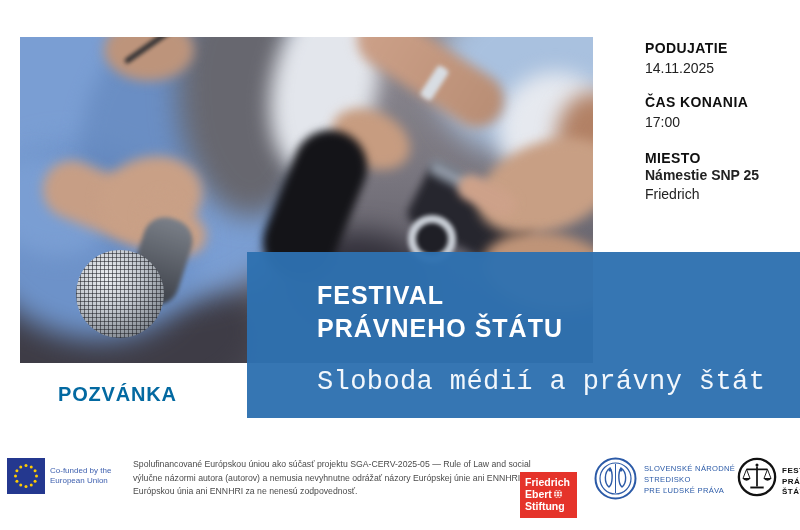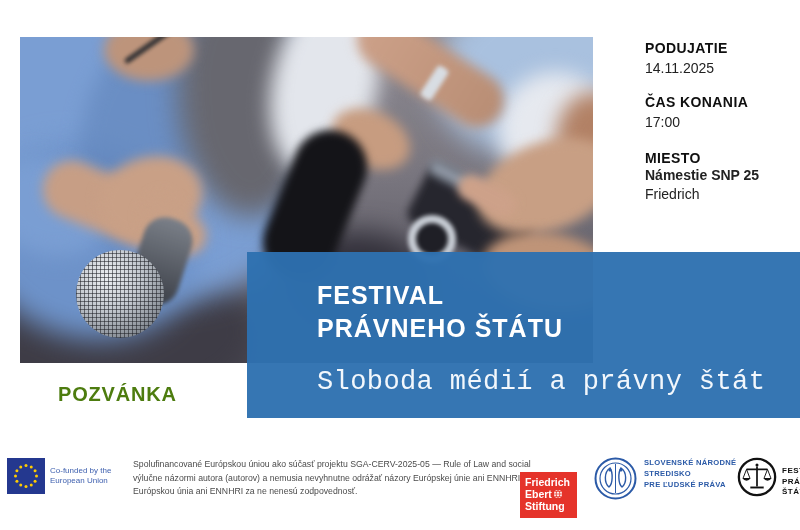--- a/index.html
+++ b/index.html
@@ -84,35 +84,35 @@
 
   
   .sidebar { position:absolute; left:645px; top:0; width:150px; z-index:2; color:#191919; }
   .info-block { position:absolute; left:0; }
   .info-label { font-weight:bold; font-size:14px; letter-spacing:.4px; color:#0f0f0f; }
   .info-value { font-size:14px; line-height:18.5px; color:#222; margin-top:3px; }
   .b1{ top:40px; } .b2{ top:94px; } .b3{ top:150px; }
 
   
   .pozvanka { position:absolute; left:58px; top:383px; font-size:20px; font-weight:bold;
-              letter-spacing:.8px; color:#4d7c0f; z-index:2; }
+              letter-spacing:.8px; color:#0369a1; z-index:2; }
 
   
   .footer { position:absolute; left:0; top:450px; width:774px; height:80px; z-index:2; }
   .eu-flag { position:absolute; left:7px; top:8px; }
   .eu-label { position:absolute; left:50px; top:16px; font-size:8px; line-height:10px;
               color:#3d5fae; }
   .disclaimer { position:absolute; left:133px; top:8px; width:384px; color:#4b4b4b;
                 font-size:8.7px; line-height:13.6px; }
   .disclaimer div { white-space:nowrap; }
   .fes { position:absolute; left:520px; top:5px; width:57px; height:46px; background:#e5332a;
          color:#fff; font-weight:bold; font-size:10.5px; line-height:11.5px; padding:5px 0 0 5px;margin-top:17px; }
   .fes .globe { display:inline-block; vertical-align:-1px; margin-left:1px; }
   .snslp { position:absolute; left:593px; top:6px; }
-  .snslp-text { position:absolute; left:644px; top:7px; color:#2b5aa7; font-weight:bold;
+  .snslp-text { position:absolute; left:644px; top:13px; color:#2b5aa7; font-weight:normal;
                 font-size:7.6px; line-height:11px; letter-spacing:.3px; white-space:nowrap; }
   .fest-logo { position:absolute; left:736px; top:6px; }
   .fest-text { position:absolute; left:782px; top:16px; color:#111; font-weight:bold;
                font-size:8px; line-height:10.5px; letter-spacing:.5px; white-space:nowrap; }
 </style>
 </head>
 <body>
 
 <div class="page">
 

